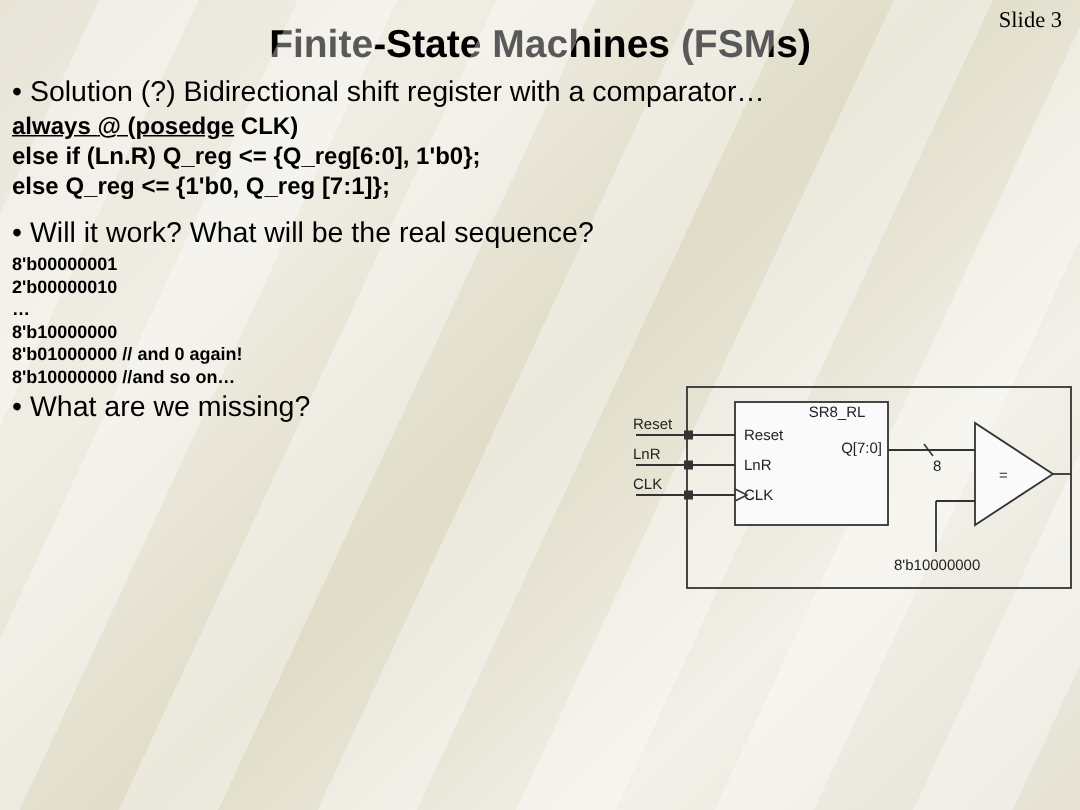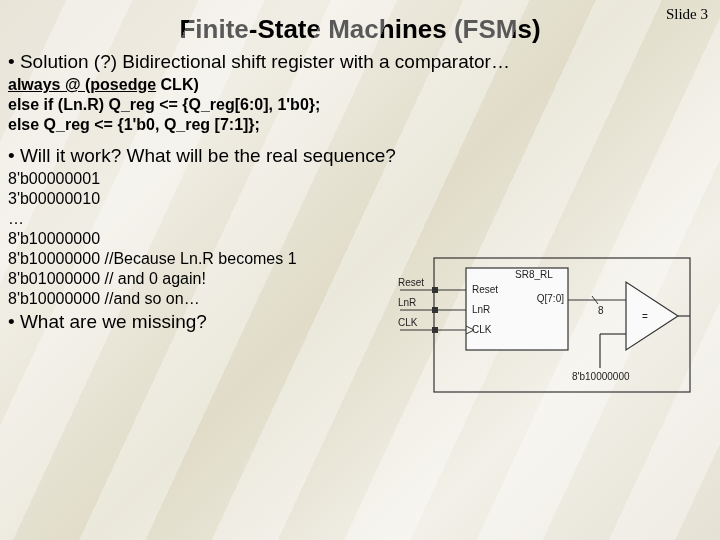--- a/index.html
+++ b/index.html
@@ -57,28 +57,28 @@
   }
   .code-block .u { text-decoration: underline; }
   .assign-line {
     font-weight: bold;
     font-size: 16px;
     margin-top: 14px;
     margin-bottom: 4px;
   }
   .assign-line .u { text-decoration: underline; }
   .seq-list {
-    font-weight: normal;
-    font-size: 16px;
+    font-weight: bold;
+    font-size: 12px;
     line-height: 1.25;
   }
   .seq-line { white-space: pre; }
   .diagram {
     position: absolute;
-    right: 26px;
+    right: 2px;
     top: 256px;
     width: 300px;
     height: 140px;
   }
   .diagram svg { width: 100%; height: 100%; }
   .diag-text {
     font-family: Arial, sans-serif;
     font-size: 10px;
     fill: #222;
   }
@@ -99,24 +99,23 @@
     </div>
     <div>else if (Ln.R) Q_reg &lt;= {Q_reg[6:0], 1'b0};</div>
     <div>else Q_reg &lt;= {1'b0, Q_reg [7:1]};</div>
   </div>
 
 
   <div class="bullet-main">• Will it work? What will be the real sequence?</div>
 
   <div class="seq-list">
     <div class="seq-line">8'b00000001</div>
-    <div class="seq-line">3'b00000010</div>
+    <div class="seq-line">2'b00000010</div>
     <div class="seq-line">…</div>
     <div class="seq-line">8'b10000000</div>
-    <div class="seq-line">8'b10000000 //Because Ln.R becomes 1</div>
     <div class="seq-line">8'b01000000 // and 0 again!</div>
     <div class="seq-line">8'b10000000 //and so on…</div>
   </div>
 
   <div class="bullet-main">• What are we missing?</div>
 </div>
 
 <div class="diagram">
   <svg viewBox="0 0 300 140">
 

